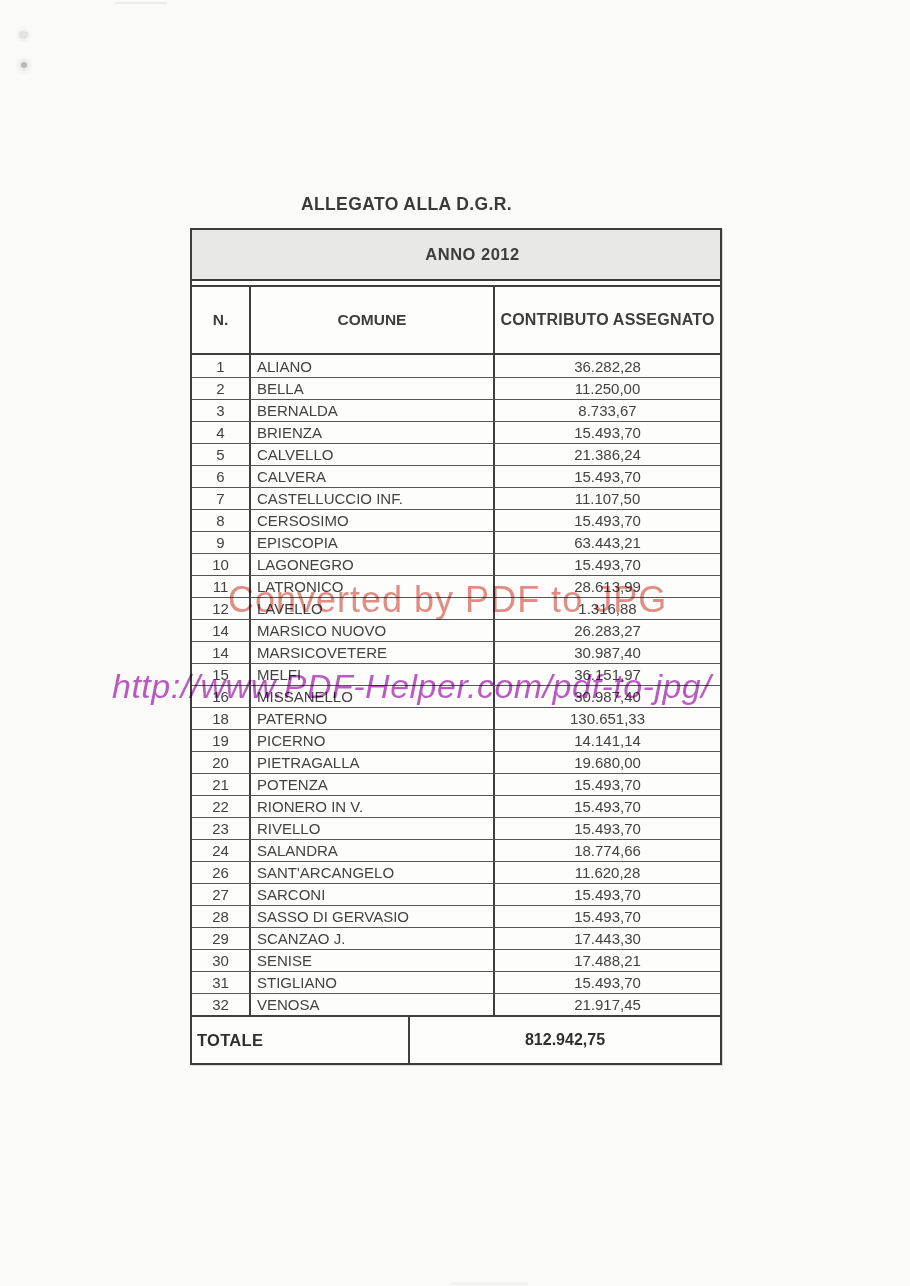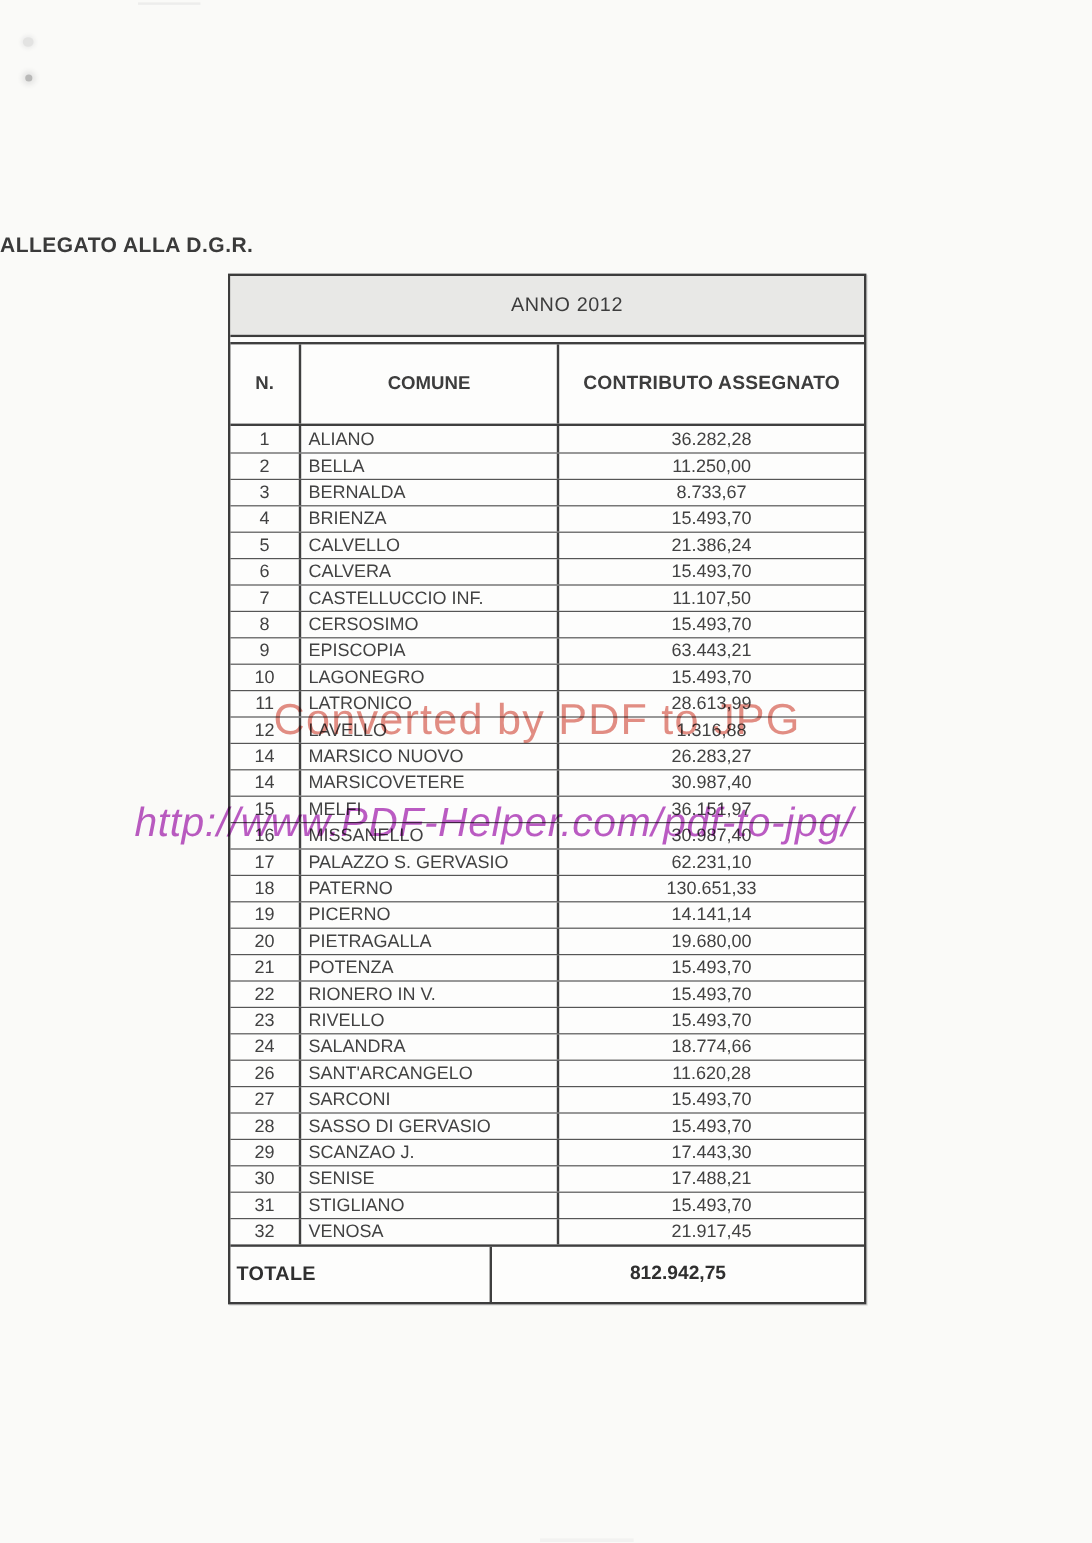--- a/index.html
+++ b/index.html
@@ -15,46 +15,46 @@
   
   .speck{position:absolute;border-radius:50%;}
   .speck1{left:19px;top:31px;width:9px;height:8px;background:#e3e3e2;box-shadow:0 0 3px 2px #efefee;}
   .speck2{left:21px;top:62px;width:6px;height:6px;background:#b9b9b8;box-shadow:0 0 4px 3px #e6e6e5;}
   .edge-top{position:absolute;left:115px;top:2px;width:52px;height:2px;background:#ededec;}
   .edge-bottom{position:absolute;left:450px;bottom:1px;width:78px;height:3px;background:#f2f2f1;}
 
   
   .doc-title{
     position:absolute;left:0;top:194px;width:813px;
-    text-align:left;font-weight:bold;font-size:17.5px;
+    text-align:center;font-weight:bold;font-size:17.5px;
     letter-spacing:.4px;color:#3a3a3a;
   }
 
   
   .sheet{
     position:absolute;left:190px;top:228px;width:532px;
     border:2px solid #3c3c3c;background:#fdfdfc;
     box-sizing:border-box;
     box-shadow:1px 1px 0 #d9d9d7;
   }
   .year-band{
     height:49px;background:#e8e8e6;
     border-bottom:2px solid #3c3c3c;
     display:flex;align-items:center;justify-content:center;
-    font-weight:normal;font-size:16.5px;letter-spacing:.5px;color:#3d3d3d;padding-left:33px;
+    font-weight:bold;font-size:16.5px;letter-spacing:.5px;color:#3d3d3d;padding-left:33px;
   }
   .band-gap{height:4px;background:#fdfdfc;}
   .head-row{
     display:flex;height:66px;
     border-top:2px solid #3f3f3f;border-bottom:2px solid #3f3f3f;
     font-weight:bold;font-size:15.5px;color:#3d3d3d;
   }
   .head-row .cell{display:flex;align-items:center;justify-content:center;box-sizing:border-box;}
   .c-n{width:57px;flex:none;}
-  .c-comune{width:215px;flex:none;border-left:2px solid #3f3f3f;}
+  .c-comune{width:244px;flex:none;border-left:2px solid #3f3f3f;}
   .c-amount{flex:1;border-left:2px solid #3f3f3f;}
   .head-amount{letter-spacing:.2px;font-size:16px;text-align:right;}
 
   .tbody{display:block;}
   .row{display:flex;height:22px;box-sizing:border-box;font-size:15px;color:#424242;}
   .row + .row{border-top:1.5px solid #565656;}
   .row .cell{box-sizing:border-box;display:flex;align-items:center;overflow:hidden;white-space:nowrap;}
   .row .c-n{justify-content:center;}
   .row .c-comune{padding-left:6px;}
   .row .c-amount{justify-content:center;}
@@ -189,25 +189,20 @@
           <div class="cell c-comune">MELFI</div>
           <div class="cell c-amount">36.151,97</div>
         </div>
 
         <div class="row">
           <div class="cell c-n">16</div>
           <div class="cell c-comune">MISSANELLO</div>
           <div class="cell c-amount">30.987,40</div>
         </div>
 
-        <div class="row">
-          <div class="cell c-n">17</div>
-          <div class="cell c-comune">PALAZZO S. GERVASIO</div>
-          <div class="cell c-amount">62.231,10</div>
-        </div>
 
         <div class="row">
           <div class="cell c-n">18</div>
           <div class="cell c-comune">PATERNO</div>
           <div class="cell c-amount">130.651,33</div>
         </div>
 
         <div class="row">
           <div class="cell c-n">19</div>
           <div class="cell c-comune">PICERNO</div>

